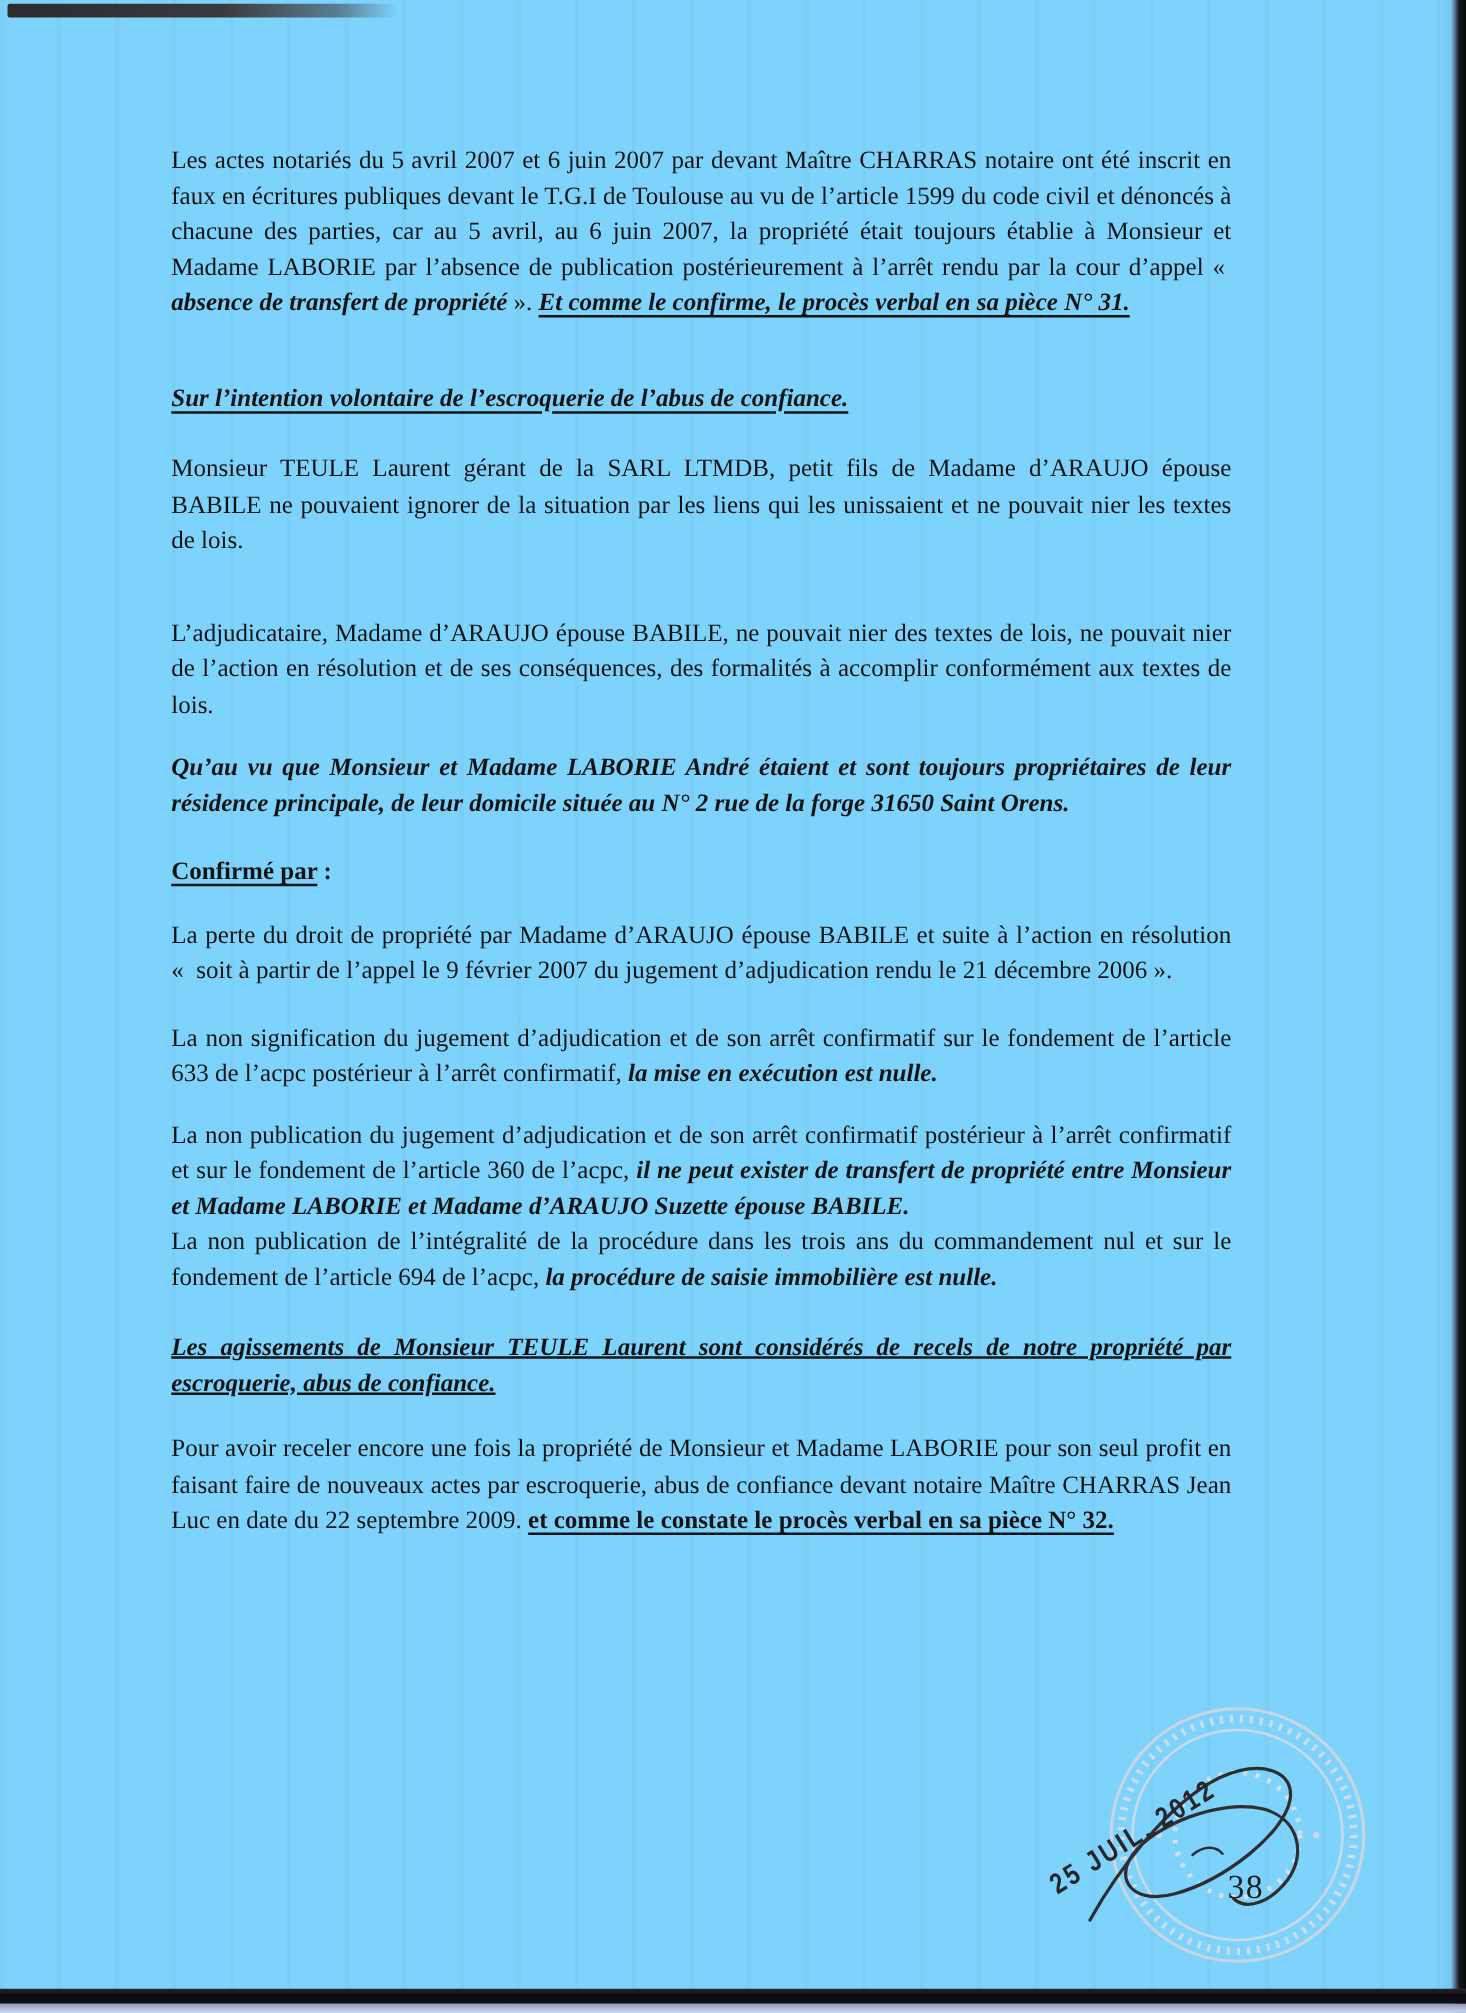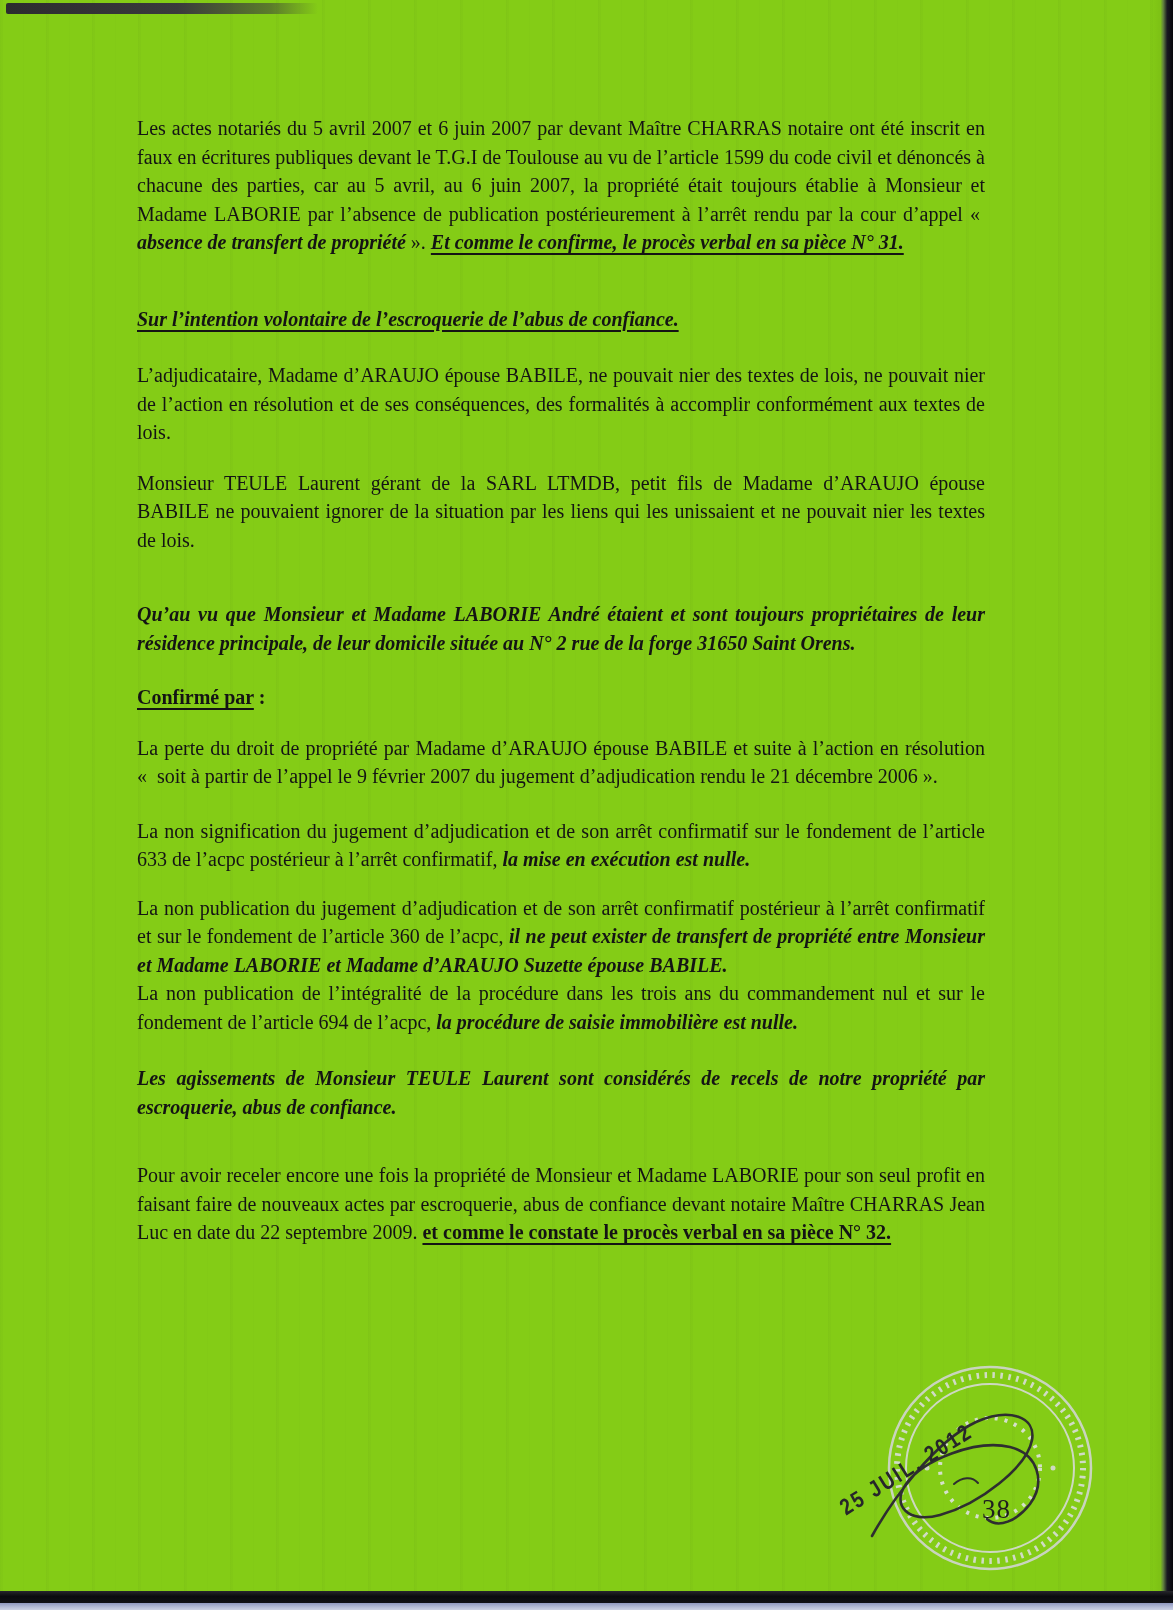--- a/index.html
+++ b/index.html
@@ -1,19 +1,19 @@
 <!DOCTYPE html>
 <html><head>
 <meta charset="utf-8">
 <style>
   html,body{margin:0;padding:0;background:#e9e9ec;}
   .page{
     position:relative;
     width:1173px;height:1610px;
-    background:#84cc16;
+    background:#7dd3fc;
     overflow:hidden;
     font-family:"Liberation Serif", serif;
     color:#141414;
   }
   
   .page::before{
     content:"";
     position:absolute;inset:0;
     background:
       repeating-linear-gradient(90deg, rgba(0,0,0,0.018) 0 3px, rgba(0,0,0,0) 3px 46px),
@@ -49,21 +49,21 @@
   .blk{margin:0;}
   .jst{text-align:justify;}
   .ctr{text-align:center;}
   .b, .blk .b{font-weight:bold;}
   .i{font-style:italic;}
   .u{text-decoration:underline;text-decoration-thickness:2px;text-underline-offset:4px;}
   .mb48{margin-bottom:48px;}
   .mb46{margin-bottom:46px;}
   .mb28{margin-bottom:28px;}
   .mb26{margin-bottom:26px;}
-  .mb24{margin-bottom:40px;}
+  .mb24{margin-bottom:24px;text-decoration:underline;}
   .mb22{margin-bottom:22px;}
   .mb20{margin-bottom:20px;}
   .mb0{margin-bottom:0;}
   .seal{position:absolute;left:878px;top:1356px;width:224px;height:224px;opacity:0.85;}
   .signature{position:absolute;left:858px;top:1388px;width:200px;height:170px;}
   .date-stamp{
     position:absolute;left:842px;top:1496px;
     font-family:"Liberation Sans", sans-serif;
     font-size:23px;font-weight:700;letter-spacing:3px;color:#26262a;
     transform:rotate(-32deg) scaleX(0.82);
@@ -81,22 +81,22 @@
 <div class="page">
 
   <div class="scan-artifact-top"></div>
   <div class="scan-edge-right"></div>
   <div class="scan-edge-bottom"></div>
   <div class="scan-shadow-bottom"></div>
 
   <div class="text-col">
     <p class="blk jst mb48"><span>Les actes notariés du 5 avril 2007 et 6 juin 2007 par devant Maître CHARRAS notaire ont été inscrit en faux en écritures publiques devant le T.G.I de Toulouse au vu de l’article 1599 du code civil et dénoncés à chacune des parties, car au 5 avril, au 6 juin 2007, la propriété était toujours établie à Monsieur et Madame LABORIE par l’absence de publication postérieurement à l’arrêt rendu par la cour d’appel «&nbsp; </span><span class="b i">absence de transfert de propriété</span><span> ». </span><span class="b i u">Et comme le confirme, le procès verbal en sa pièce N° 31.</span></p>
     <p class="blk mb28"><span class="b i u">Sur l’intention volontaire de l’escroquerie de l’abus de confiance.</span></p>
+    <p class="blk jst mb46"><span>Monsieur TEULE Laurent gérant de la SARL LTMDB, petit fils de Madame d’ARAUJO épouse BABILE ne pouvaient ignorer de la situation par les liens qui les unissaient et ne pouvait nier les textes de lois.</span></p>
     <p class="blk jst mb22"><span>L’adjudicataire, Madame d’ARAUJO épouse BABILE, ne pouvait nier des textes de lois, ne pouvait nier de l’action en résolution et de ses conséquences, des formalités  à accomplir conformément aux textes de lois.</span></p>
-    <p class="blk jst mb46"><span>Monsieur TEULE Laurent gérant de la SARL LTMDB, petit fils de Madame d’ARAUJO épouse BABILE ne pouvaient ignorer de la situation par les liens qui les unissaient et ne pouvait nier les textes de lois.</span></p>
     <p class="blk jst mb26"><span class="b i">Qu’au vu que Monsieur et Madame LABORIE André étaient et sont toujours propriétaires de leur résidence principale, de leur domicile située au N° 2 rue de la forge 31650 Saint Orens.</span></p>
     <p class="blk mb22"><span class="b u">Confirmé par</span><span class="b"> :</span></p>
     <p class="blk jst mb26"><span>La perte du droit de propriété par Madame d’ARAUJO épouse BABILE et suite à l’action en résolution «&nbsp; soit à partir de l’appel le 9 février 2007 du jugement d’adjudication rendu le 21 décembre 2006 ».</span></p>
     <p class="blk jst mb20"><span>La non signification du jugement d’adjudication et de son arrêt confirmatif sur le fondement de l’article 633 de l’acpc postérieur à l’arrêt confirmatif, </span><span class="b i">la mise en exécution est nulle.</span></p>
     <p class="blk jst mb0"><span>La non publication du jugement d’adjudication et de son arrêt confirmatif postérieur à l’arrêt confirmatif et sur le fondement de l’article 360 de l’acpc, </span><span class="b i">il ne peut exister de transfert de propriété entre Monsieur et Madame LABORIE et Madame d’ARAUJO Suzette épouse BABILE.</span></p>
     <p class="blk jst mb28"><span>La non publication de l’intégralité de la procédure dans les trois ans du commandement nul et sur le fondement de l’article 694 de l’acpc, </span><span class="b i">la procédure de saisie immobilière est nulle.</span></p>
     <p class="blk jst mb24"><span class="b i">Les agissements de Monsieur TEULE Laurent sont considérés de recels de notre propriété par escroquerie, abus de confiance.</span></p>
     <p class="blk jst mb0"><span>Pour avoir receler encore une fois la propriété de Monsieur et Madame LABORIE pour son seul profit en faisant faire de nouveaux actes par escroquerie, abus de confiance devant notaire Maître CHARRAS Jean Luc en date du 22 septembre 2009. </span><span class="b u">et comme le constate le procès verbal en sa pièce N° 32.</span></p>
   </div>
 

